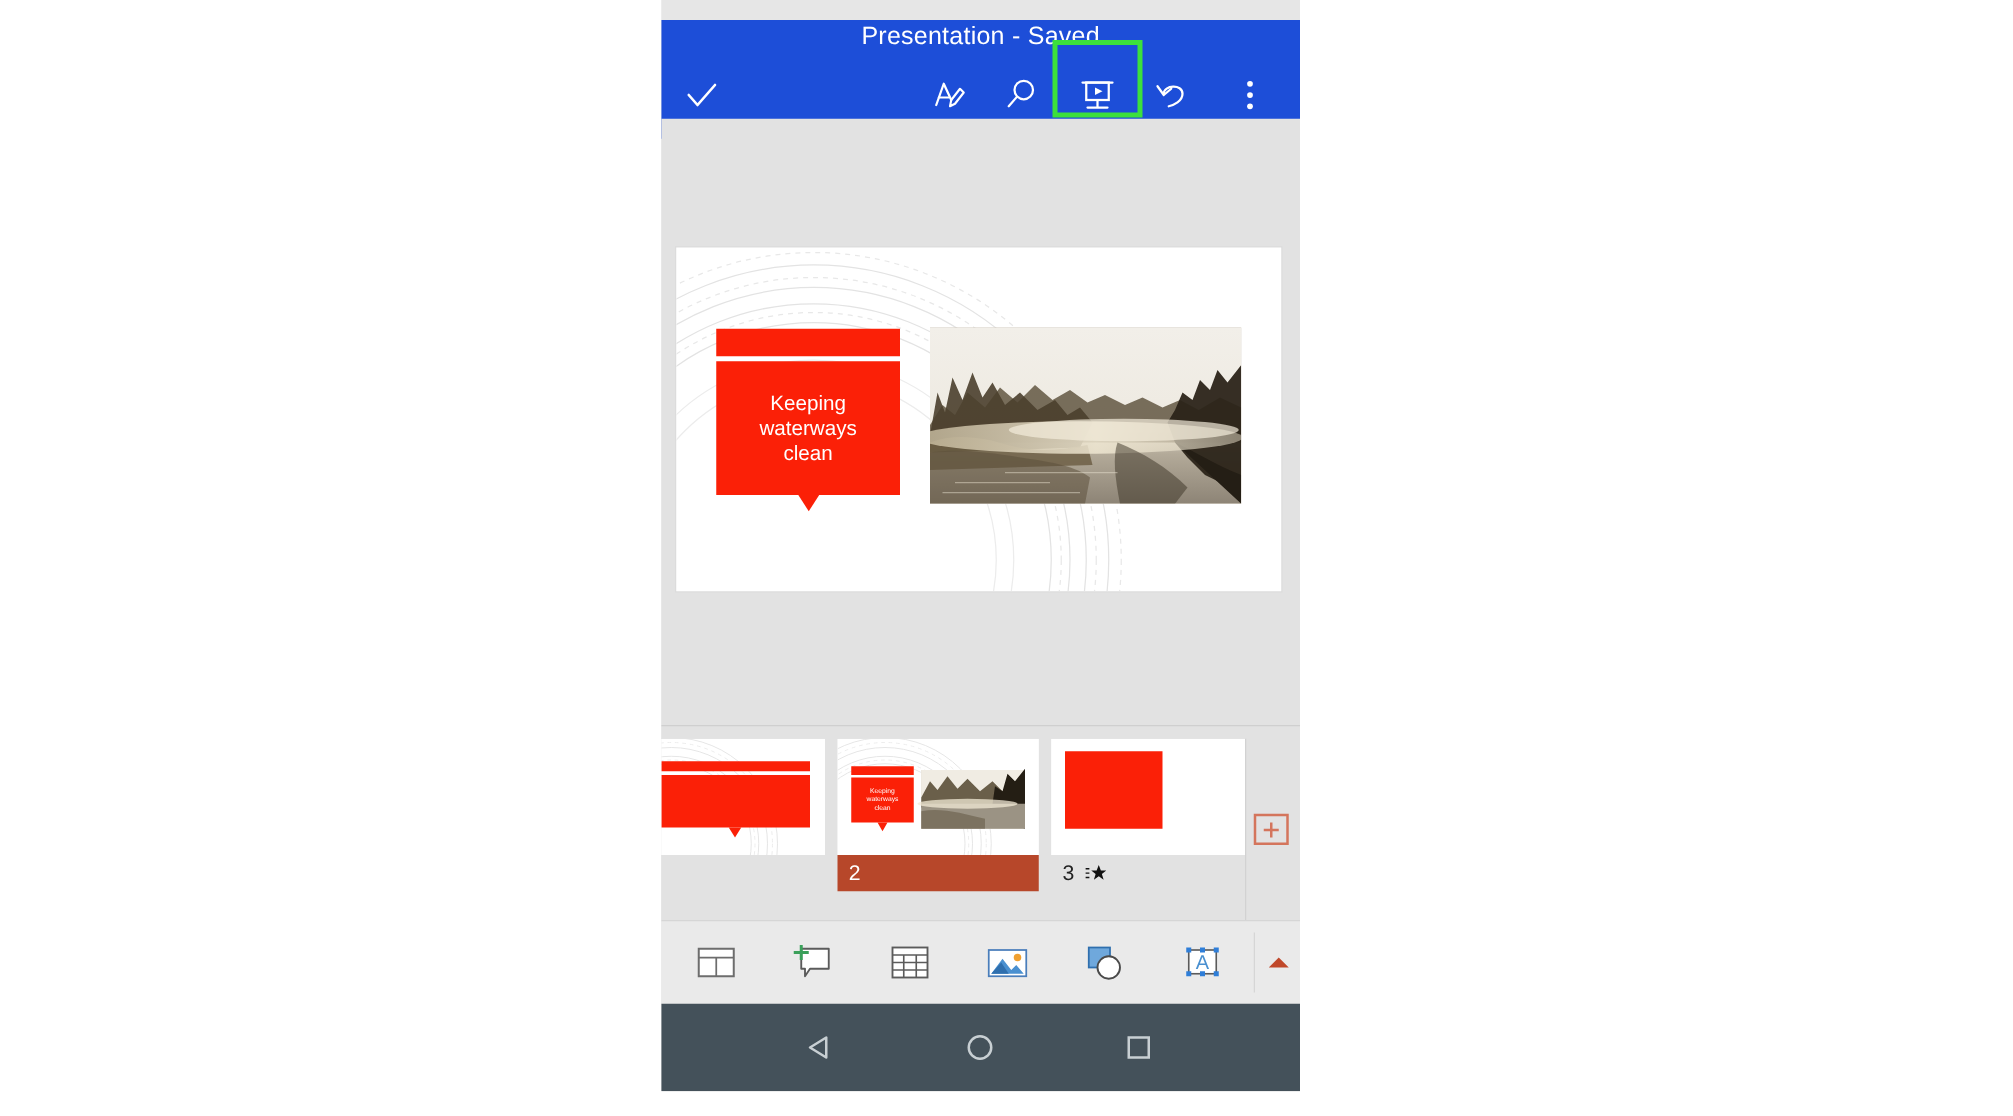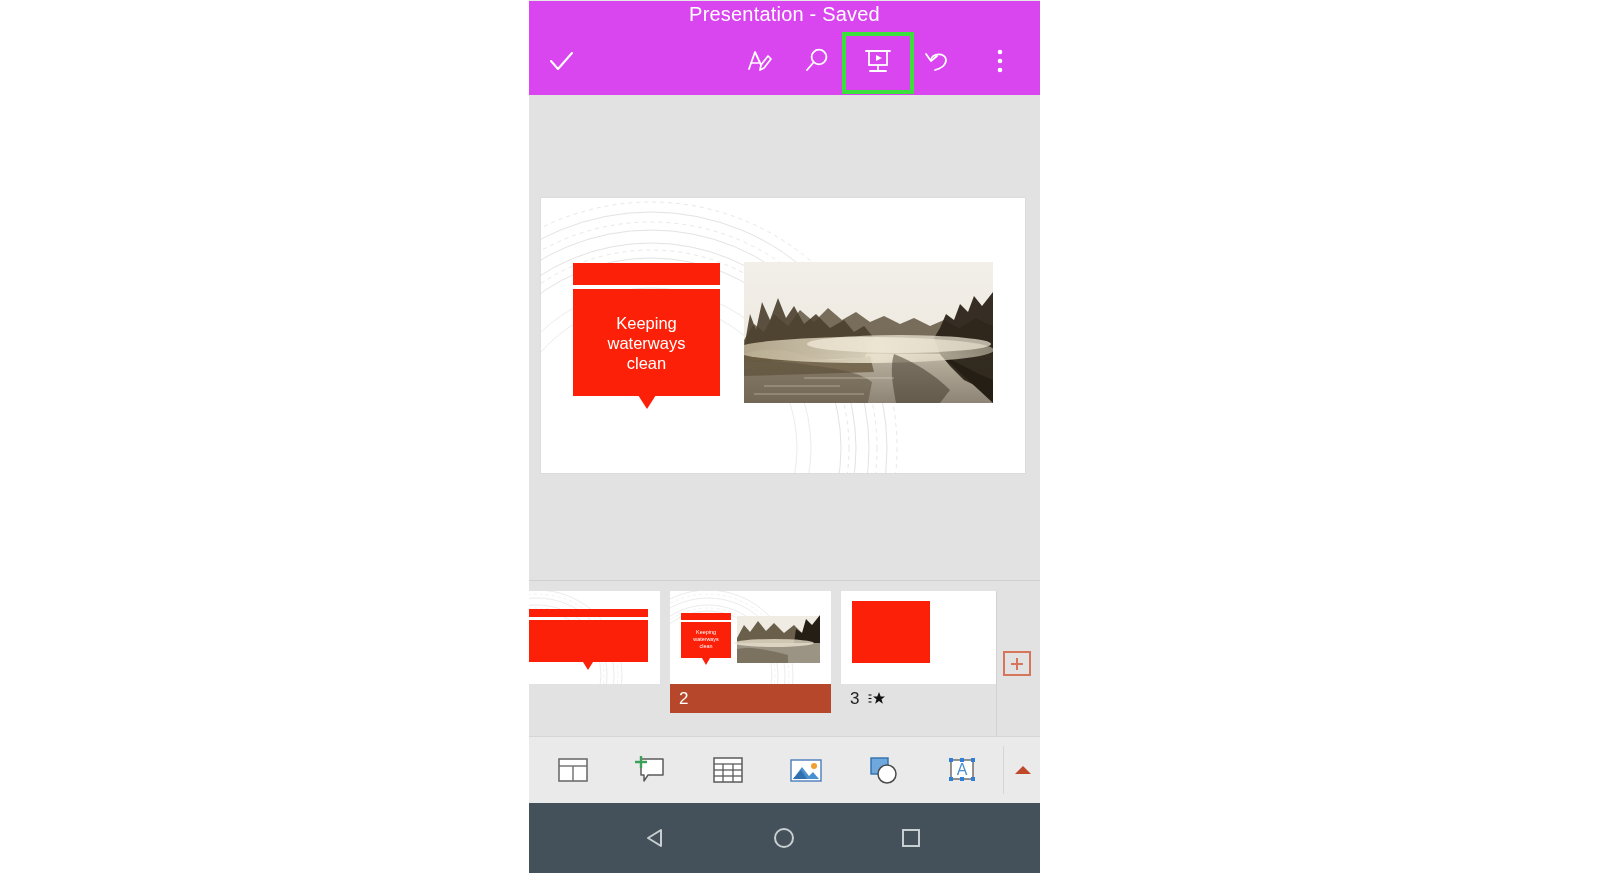--- a/index.html
+++ b/index.html
@@ -21,24 +21,24 @@
     left: 529px;
     top: 0;
     width: 511px;
     height: 873px;
     background: #e6e6e6;
     overflow: hidden;
   }
   
   .app-header {
     position: absolute;
-    left: 0; top: 1px;
+    left: 0; top: 16px;
     width: 511px;
     height: 95px;
-    background: #d946ef;
+    background: #1d4ed8;
   }
   .doc-title {
     position: absolute;
     left: 0; top: 1px;
     width: 511px;
     text-align: center;
     color: #ffffff;
     font-size: 20px;
     font-weight: 400;
     letter-spacing: .2px;

